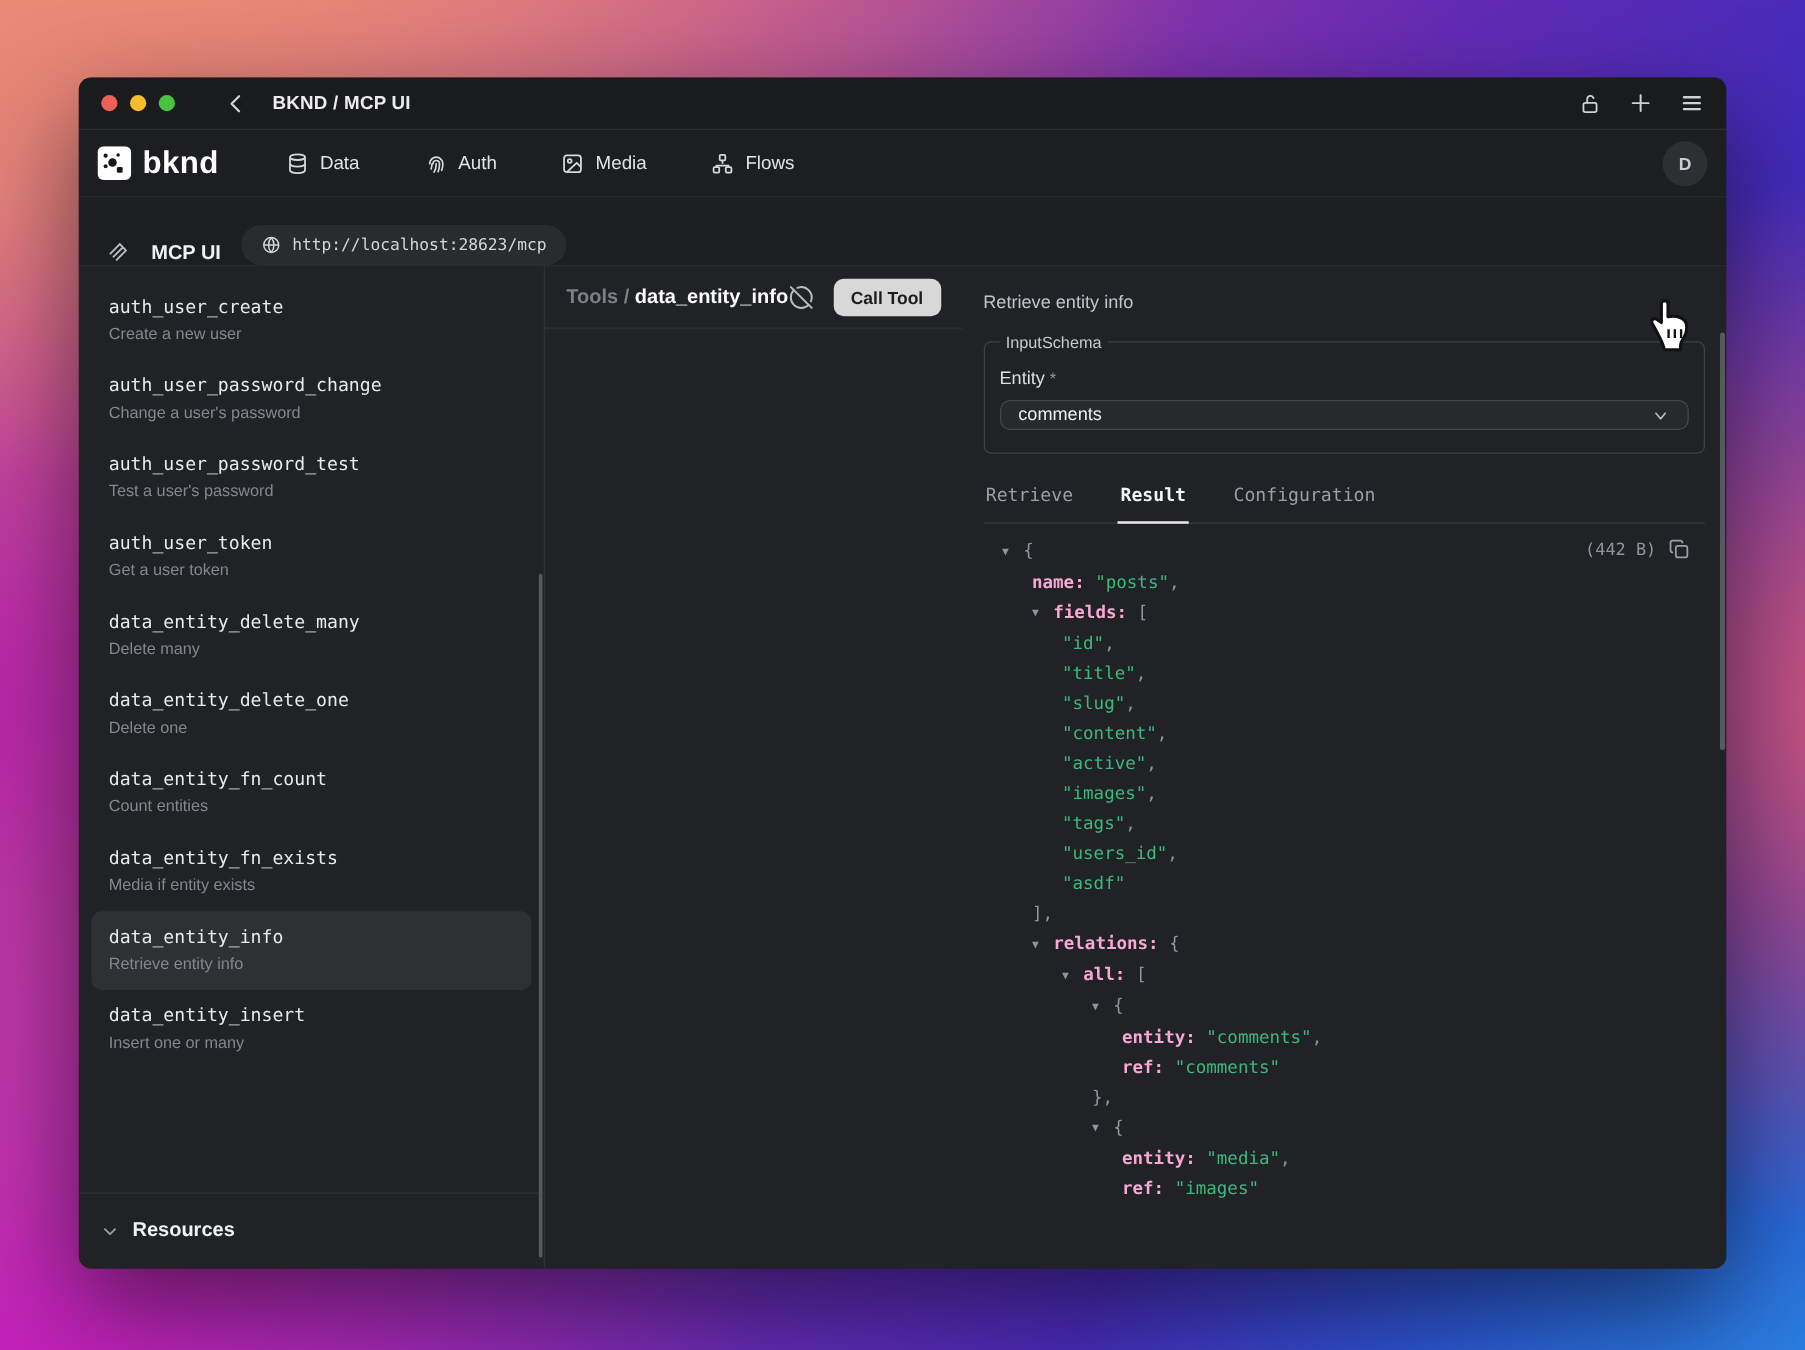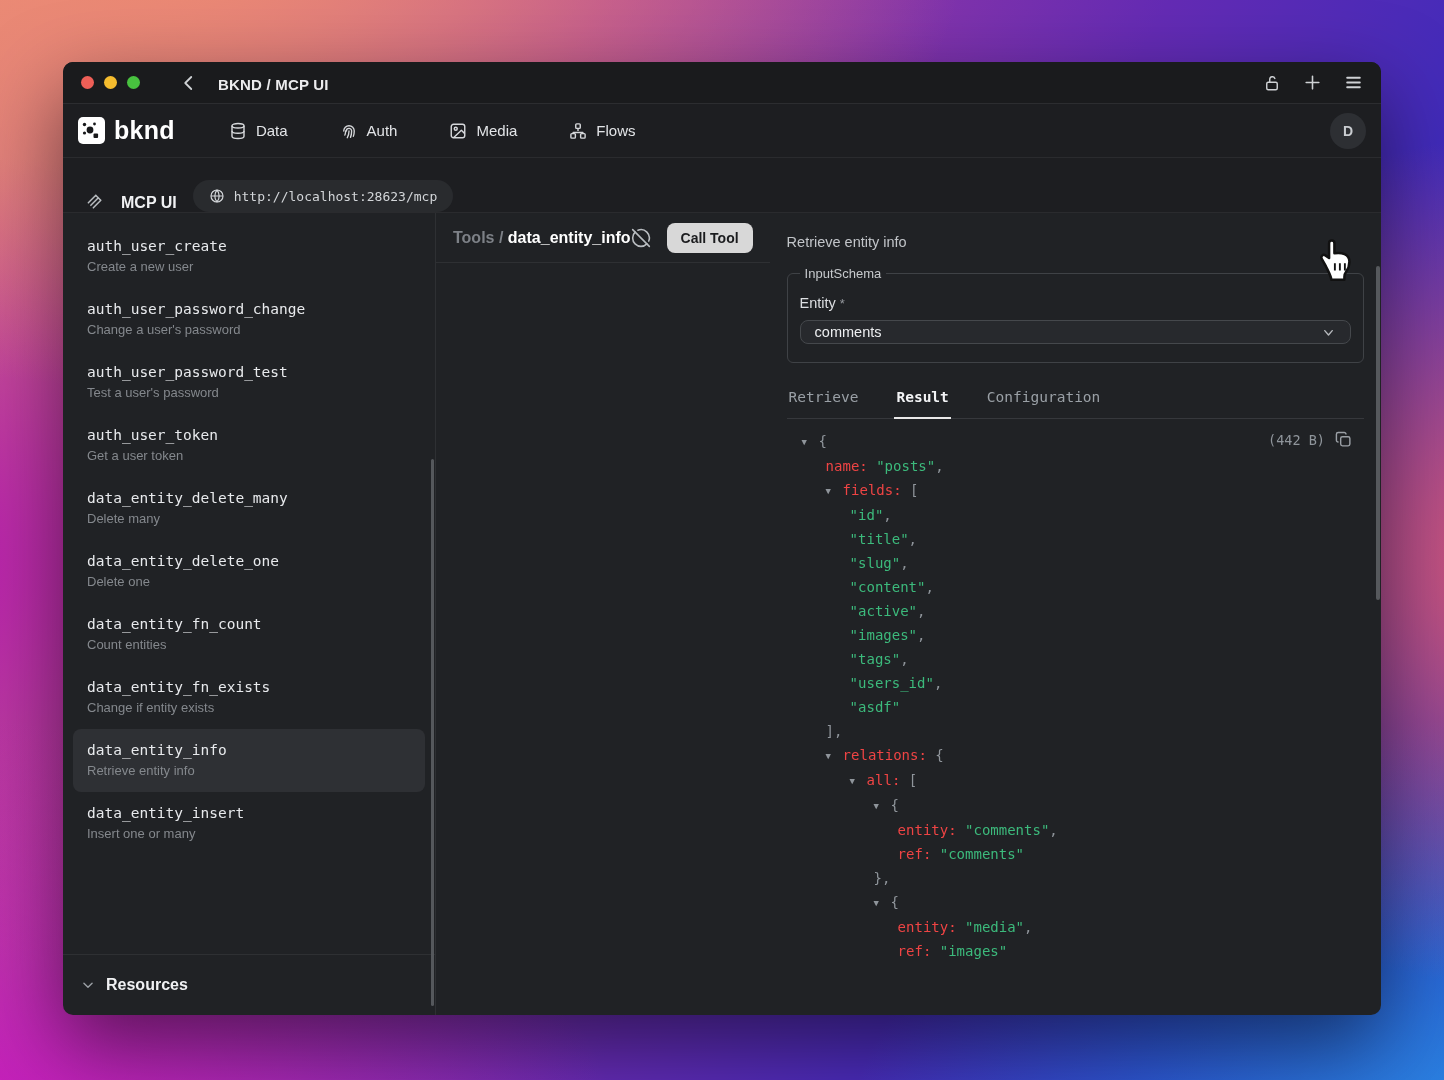--- a/index.html
+++ b/index.html
@@ -16,21 +16,21 @@
     position:relative;
   }
   .window {
     position:absolute; left:63px; top:62px; width:1318px; height:953px;
     background:#202225; border-radius:10px; overflow:hidden;
     box-shadow:0 30px 80px rgba(0,0,0,.5);
     color:#e8eaed;
   }
   
   .titlebar { height:42px; background:#1a1b1d; border-bottom:1px solid #2c2d30;
-    display:flex; padding:14px 18px; }
+    display:flex; align-items:center; padding:0 18px; }
   .lights { display:flex; gap:10px; }
   .light { width:13px; height:13px; border-radius:50%; }
   .light.red { background:#ee5f57; } .light.yellow { background:#f5bc2e; } .light.green { background:#48c23f; }
   .back-btn { margin-left:40px; color:#cfd2d5; display:flex; align-items:center; }
   .win-title { margin-left:20px; font-size:15px; font-weight:700; color:#ececee; letter-spacing:.2px; }
   .titlebar-right { margin-left:auto; display:flex; align-items:center; gap:22px; color:#cfd2d5; }
   
   .navbar { height:54px; background:#1d1e21; border-bottom:1px solid #2a2b2e;
     display:flex; align-items:center; padding:0 15px; }
   .brand { display:flex; align-items:center; gap:9px; }
@@ -86,21 +86,21 @@
   .tab { color:#9aa0a6; padding:0 2px 13px 2px; cursor:pointer; position:relative; }
   .tab.active { color:#f2f3f5; font-weight:700; }
   .tab.active::after { content:""; position:absolute; left:0; right:0; bottom:-1px; height:2px; background:#e8e8e8; }
   
   .json-wrap { position:relative; margin-top:10px; }
   .json-meta { position:absolute; right:12px; top:2px; display:flex; align-items:center; gap:10px;
     color:#8f959b; font-family:"DejaVu Sans Mono", monospace; font-size:13.5px; }
   .json { font-family:"DejaVu Sans Mono", monospace; font-size:14px; line-height:24px; white-space:pre; }
   .json-line { white-space:pre; }
   .tri { display:inline-block; width:17px; color:#8f959b; font-size:9px; vertical-align:1px; }
-  .tok-key { color:#ef4444; font-weight:400; }
+  .tok-key { color:#f9a8d4; font-weight:700; }
   .tok-str {}
   .tok-pun { color:#8f959b; }
   
   .sb-scroll { position:absolute; right:1px; top:246px; width:3px; height:547px; background:#55585c; border-radius:2px; }
   .main-scroll { position:absolute; right:1px; top:53px; width:4px; height:334px; background:#56595d; border-radius:2px; }
   .cursor { position:absolute; left:1311px; top:236px; z-index:50; pointer-events:none; }
   svg { display:block; }
 </style>
 </head>
 <body>
@@ -231,21 +231,21 @@
           <div class="tool-item">
             <div class="tool-name">data_entity_delete_one</div>
             <div class="tool-desc">Delete one</div>
           </div>
           <div class="tool-item">
             <div class="tool-name">data_entity_fn_count</div>
             <div class="tool-desc">Count entities</div>
           </div>
           <div class="tool-item">
             <div class="tool-name">data_entity_fn_exists</div>
-            <div class="tool-desc">Change if entity exists</div>
+            <div class="tool-desc">Media if entity exists</div>
           </div>
           <div class="tool-item selected">
             <div class="tool-name">data_entity_info</div>
             <div class="tool-desc">Retrieve entity info</div>
           </div>
           <div class="tool-item">
             <div class="tool-name">data_entity_insert</div>
             <div class="tool-desc">Insert one or many</div>
           </div>
         </div>

